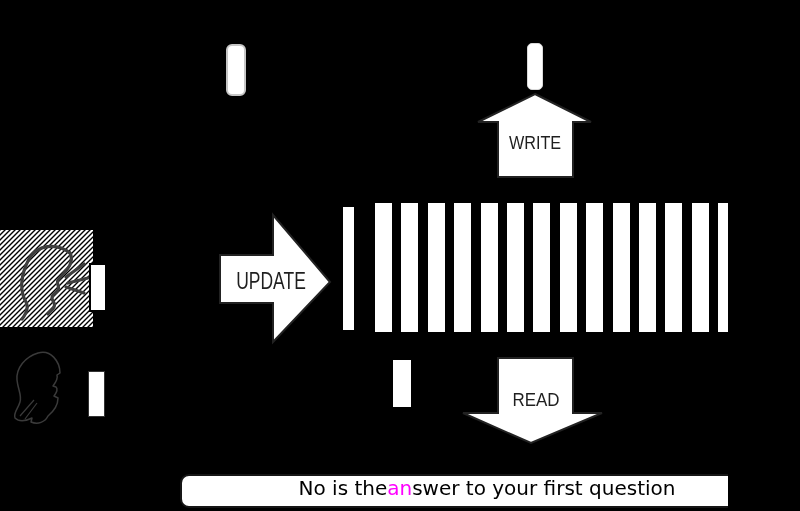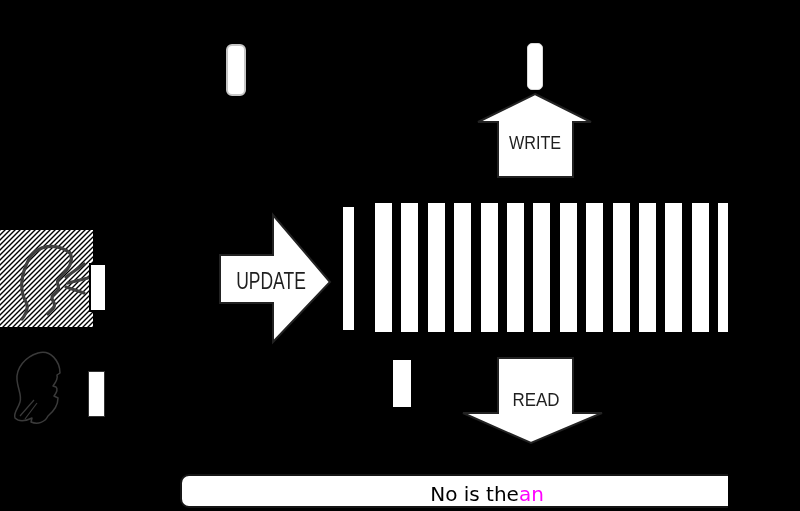--- a/index.html
+++ b/index.html
@@ -26,21 +26,21 @@
   .arrow-label{
     position:absolute;color:#1f1f1f;white-space:nowrap;
     transform:translate(-50%,-50%) scaleX(0.9);
   }
   #label-write{left:535px;top:143px;font-size:18px;}
   #label-update{left:271px;top:281px;font-size:23px;transform:translate(-50%,-50%) scaleX(0.76);}
   #label-read{left:536px;top:400px;font-size:18px;transform:translate(-50%,-50%) scaleX(0.94);}
   .caption{
     position:absolute;left:180px;top:474px;width:614px;height:34px;
     background:#fff;border:2px solid #161616;border-radius:9px;box-sizing:border-box;
-    display:flex;align-items:flex-end;justify-content:center;
+    display:flex;align-items:flex-start;justify-content:center;
     font-family:"DejaVu Sans",sans-serif;font-size:20px;color:#000;
   }
   .caption .hl{color:var(--hl,#ff00ff);font-weight:normal;}
 </style>
 </head>
 <body>
 
 <div class="canvas" style="--bg: #000000; --cell-fill: #ffffff; --hl: #ff00ff; --dash: #a5a5a5;">
 
   <svg class="layer" width="800" height="511" viewBox="0 0 800 511">
@@ -98,15 +98,16 @@
     </div>
   <div id="cell-dashed"></div>
 
   <div class="arrow-label" id="label-write">WRITE</div>
   <div class="arrow-label" id="label-update">UPDATE</div>
   <div class="arrow-label" id="label-read">READ</div>
 
   <div class="caption">
     <span>No is the </span>
       <span class="hl">an</span>
+      <span>swer to your first question</span>
   </div>
 
 </div>
 
 </body></html>

